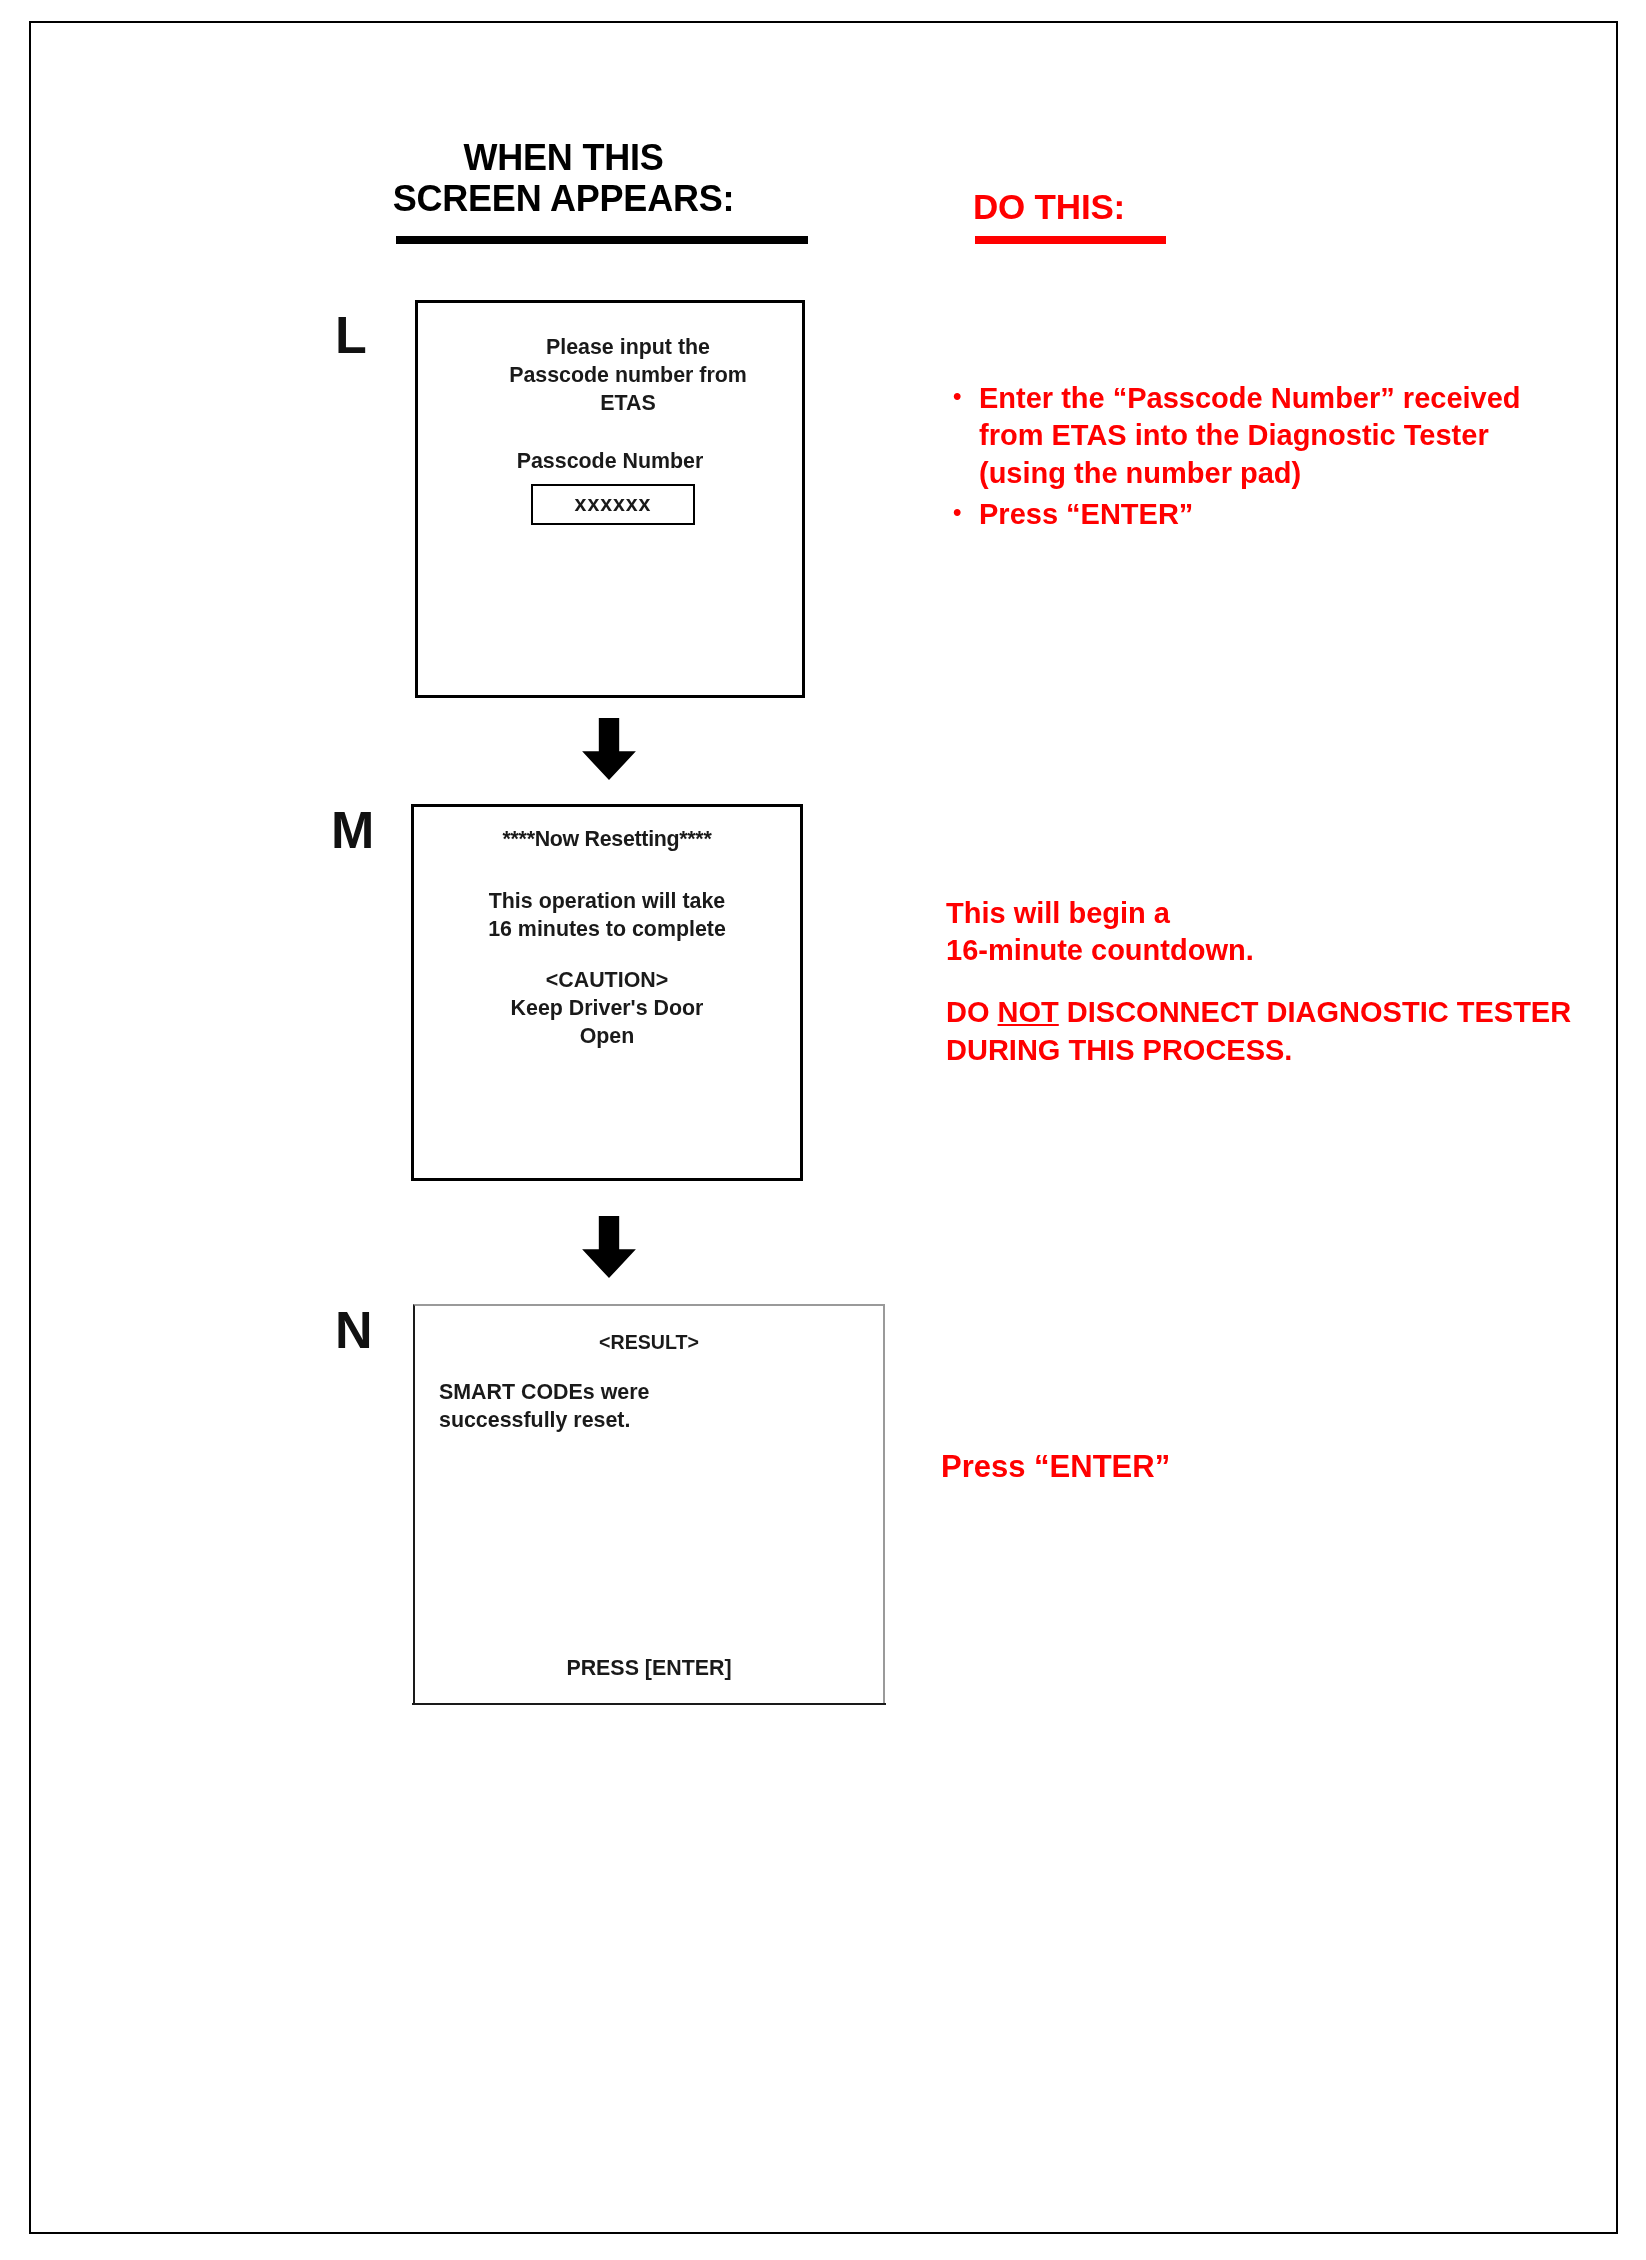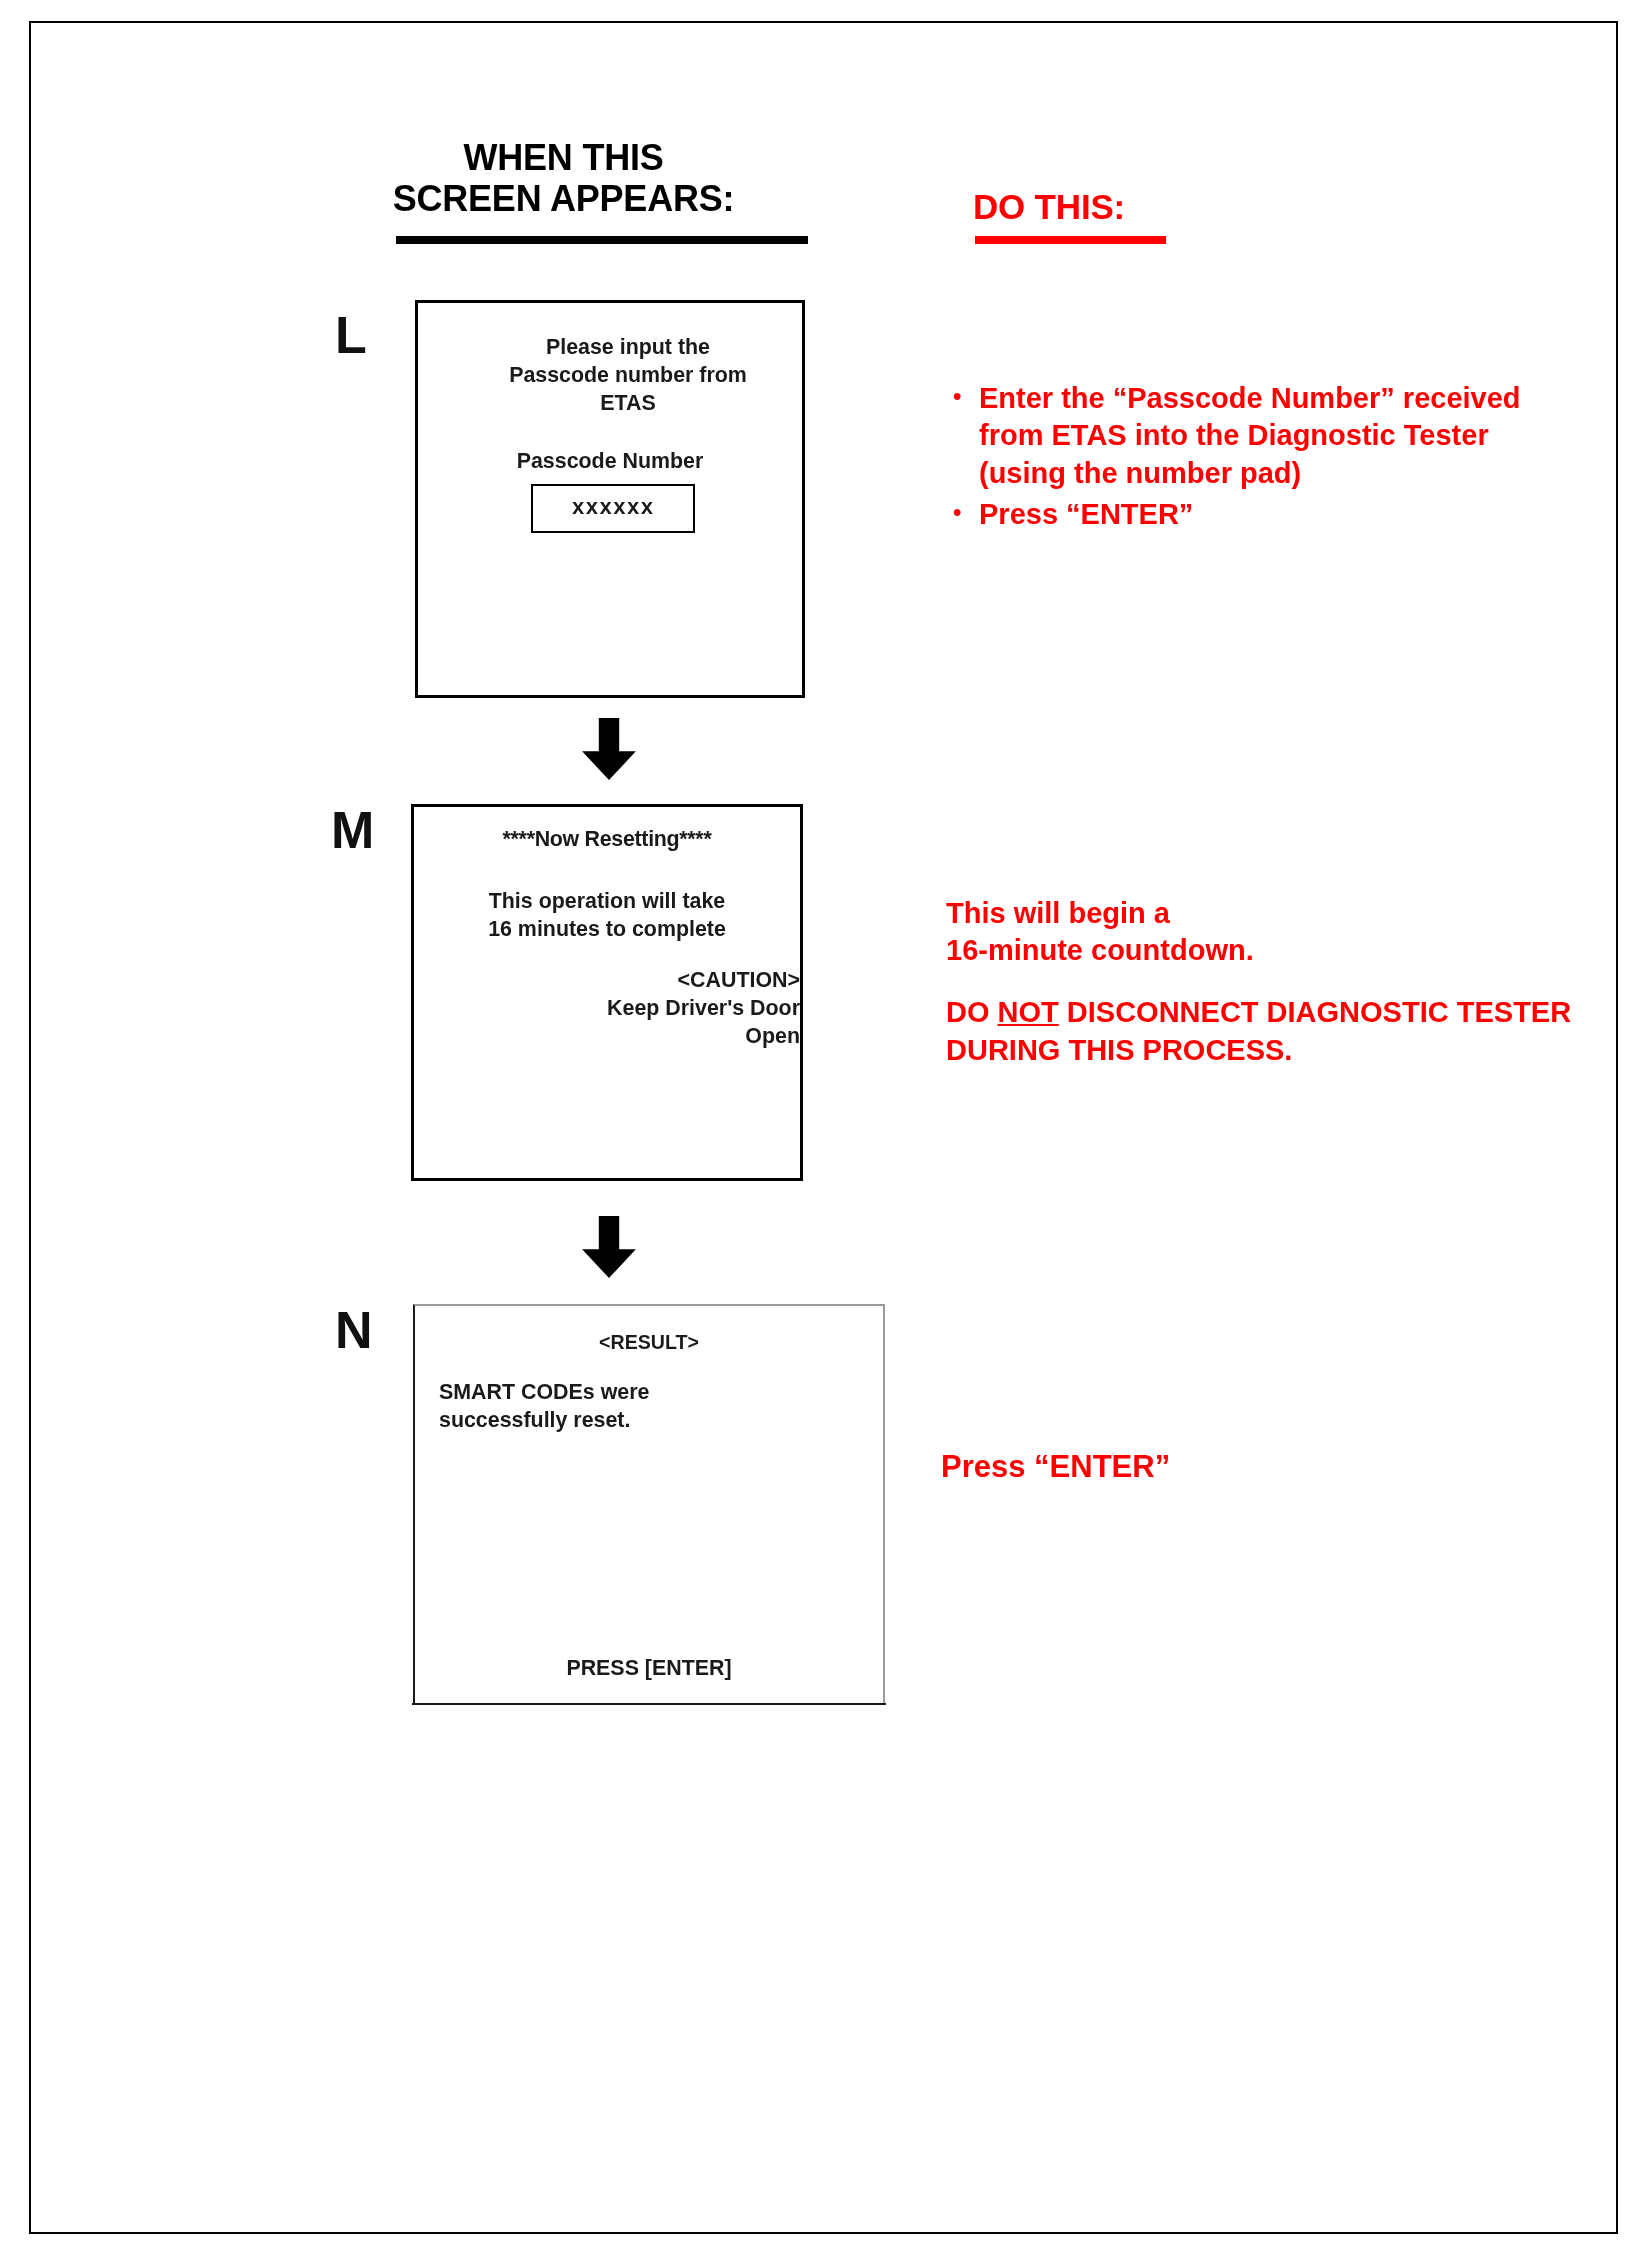--- a/index.html
+++ b/index.html
@@ -130,49 +130,48 @@
     position: absolute;
     left: 0; right: 0;
     top: 144px;
     text-align: center;
   }
   #l-input {
     position: absolute;
     left: 113px;
     top: 181px;
     width: 164px;
-    height: 49px;
+    height: 41px;
     border: 2.8px solid #000000;
     box-sizing: border-box;
     display: flex;
     align-items: center;
     justify-content: center;
     letter-spacing: 0.9px;
-    font-family: Liberation Mono, monospace;
   }
 
   
   #m-title {
     position: absolute;
     left: 0; right: 0;
     top: 18.6px;
     text-align: center;
     letter-spacing: -0.3px;
   }
   #m-duration {
     position: absolute;
     left: 0; right: 0;
     top: 80px;
     text-align: center;
   }
   #m-caution {
     position: absolute;
     left: 0; right: 0;
     top: 159px;
-    text-align: right;
+    text-align: center;
   }
 
   
   #n-title {
     position: absolute;
     left: 0; right: 0;
     top: 23px;
     text-align: center;
     font-size: 19.6px;
   }

